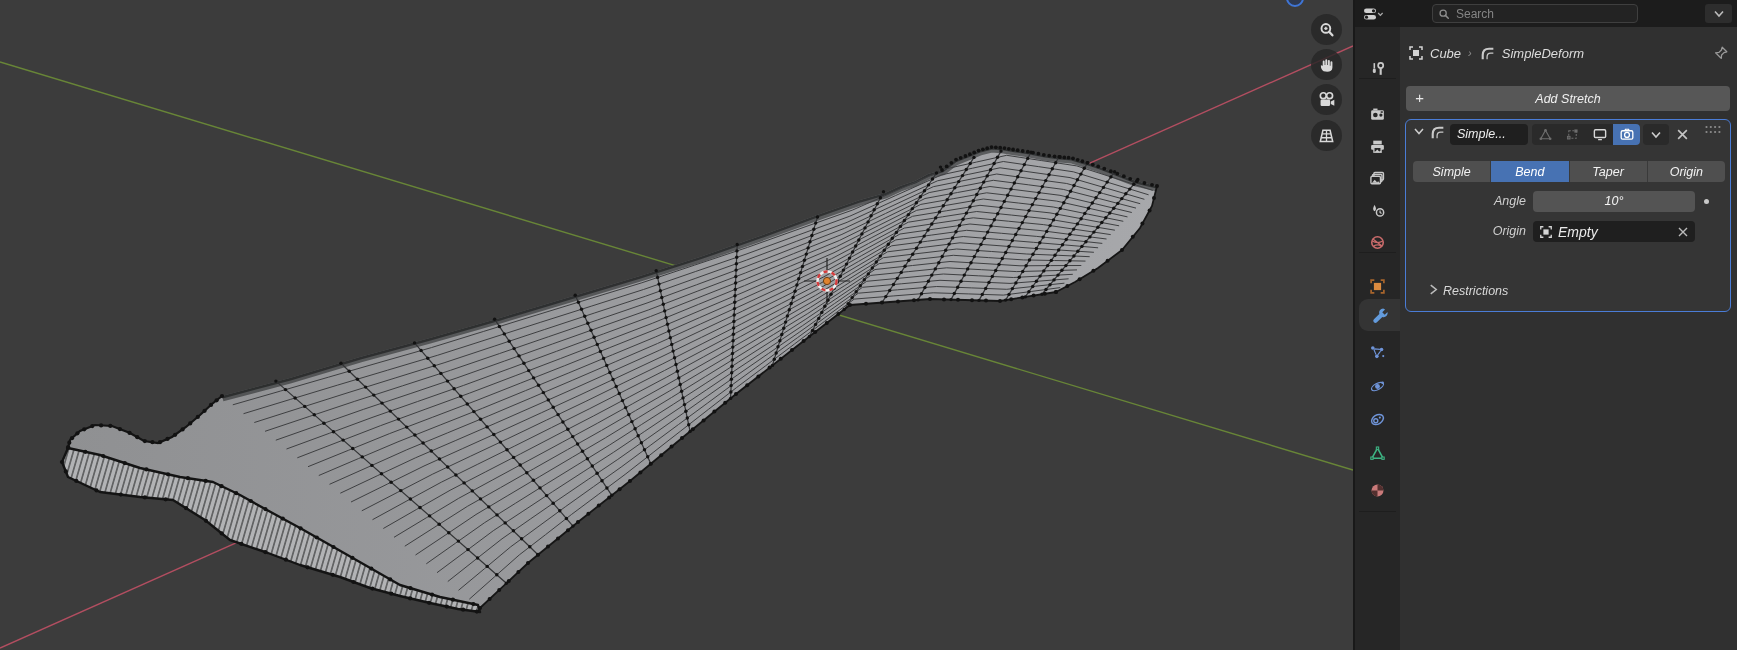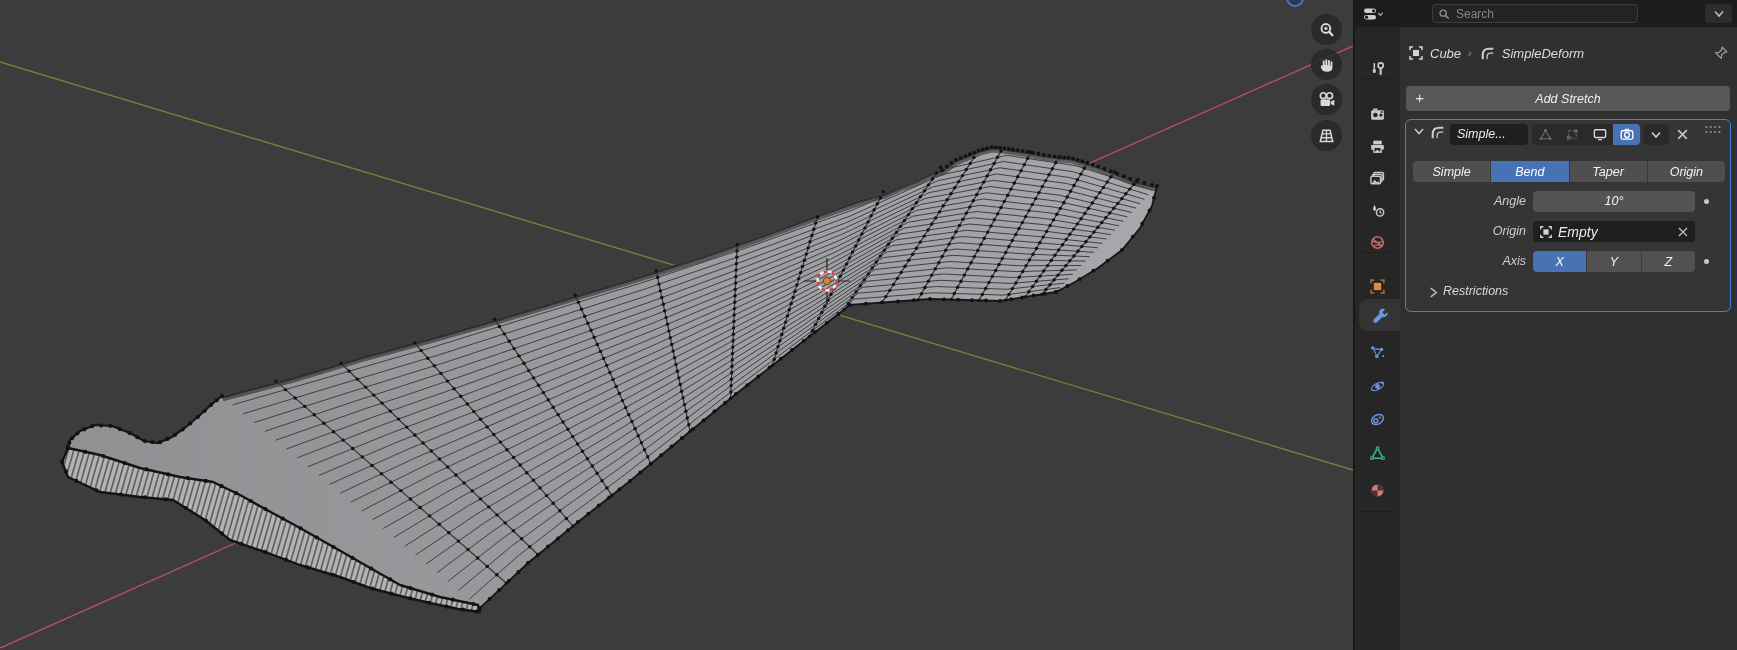--- a/index.html
+++ b/index.html
@@ -63,21 +63,21 @@
   .anim-dot{position:absolute;left:298px;top:8px;width:5px;height:5px;border-radius:50%;background:#c9c9c9;}
   #angle-field{background:#545454;color:#f5f5f5;font-size:12.5px;text-align:center;line-height:21px;}
   #origin-field{background:#1f1f1f;display:flex;align-items:center;padding:0 6px;gap:5px;}
   #origin-field .oname{flex:1;color:#eaeaea;font-size:14px;}
   #axis-row .pfield{display:flex;}
   .axseg{flex:1;background:#515151;color:#f2f2f2;font-size:12.5px;display:flex;align-items:center;
     justify-content:center;border-right:1px solid #3a3a3a;}
   .axseg:first-child{border-radius:4px 0 0 4px;}
   .axseg:last-child{border-radius:0 4px 4px 0;border-right:none;}
   .axseg.active{background:#4772b3;color:#ffffff;}
-  #restr-row{position:absolute;left:23px;top:164px;display:flex;align-items:flex-end;gap:5px;
+  #restr-row{position:absolute;left:23px;top:164px;display:flex;align-items:flex-start;gap:5px;
     color:#d8d8d8;font-size:12.5px;}
 </style>
 </head>
 <body>
 
 <div id="viewport">
   <svg id="vp-svg" width="1353" height="650" viewBox="0 0 1353 650">
       <defs>
  <linearGradient id="meshG" x1="0" y1="0" x2="1" y2="0">
   <stop offset="0" stop-color="#8f9092"></stop>
@@ -1019,29 +1019,20 @@
             <path d="M2 5V2h3 M11 2h3v3 M14 11v3h-3 M5 14H2v-3" fill="none" stroke="#d5d5d5" stroke-width="1.5"></path>
             <rect x="5" y="5" width="6" height="6" fill="#d5d5d5"></rect>
           </svg>
           <span class="oname">Empty</span>
           <svg width="12" height="12" viewBox="0 0 12 12">
             <path d="M2 2 L10 10 M10 2 L2 10" stroke="#bbbbbb" stroke-width="1.4"></path>
           </svg>
         </div>
       </div>
 
-      <div id="axis-row" class="prow" style="top:131px">
-        <div class="plabel">Axis</div>
-        <div class="pfield">
-          <div class="axseg active">X</div>
-          <div class="axseg">Y</div>
-          <div class="axseg">Z</div>
-        </div>
-        <div class="anim-dot"></div>
-      </div>
 
       <div id="restr-row">
         <svg width="9" height="11" viewBox="0 0 8 10">
           <path d="M1.5 1 L6.5 5 L1.5 9" fill="none" stroke="#bbbbbb" stroke-width="1.4"></path>
         </svg>
         <span>Restrictions</span>
       </div>
     </div>
   </div>
 </div>

